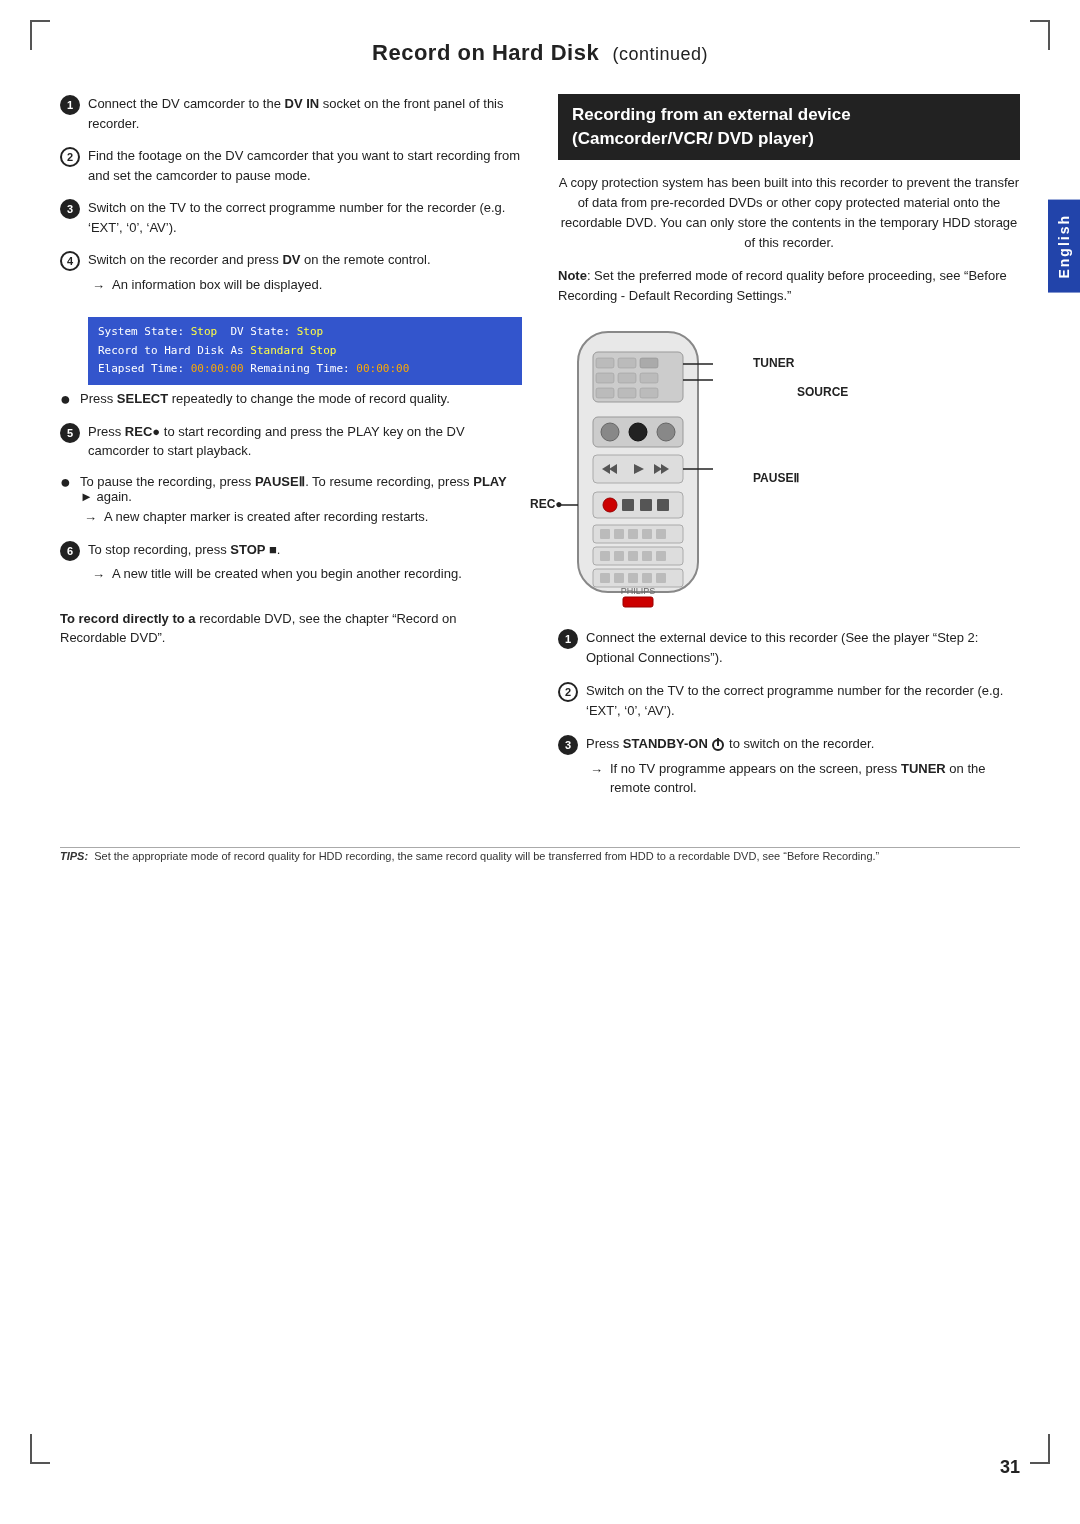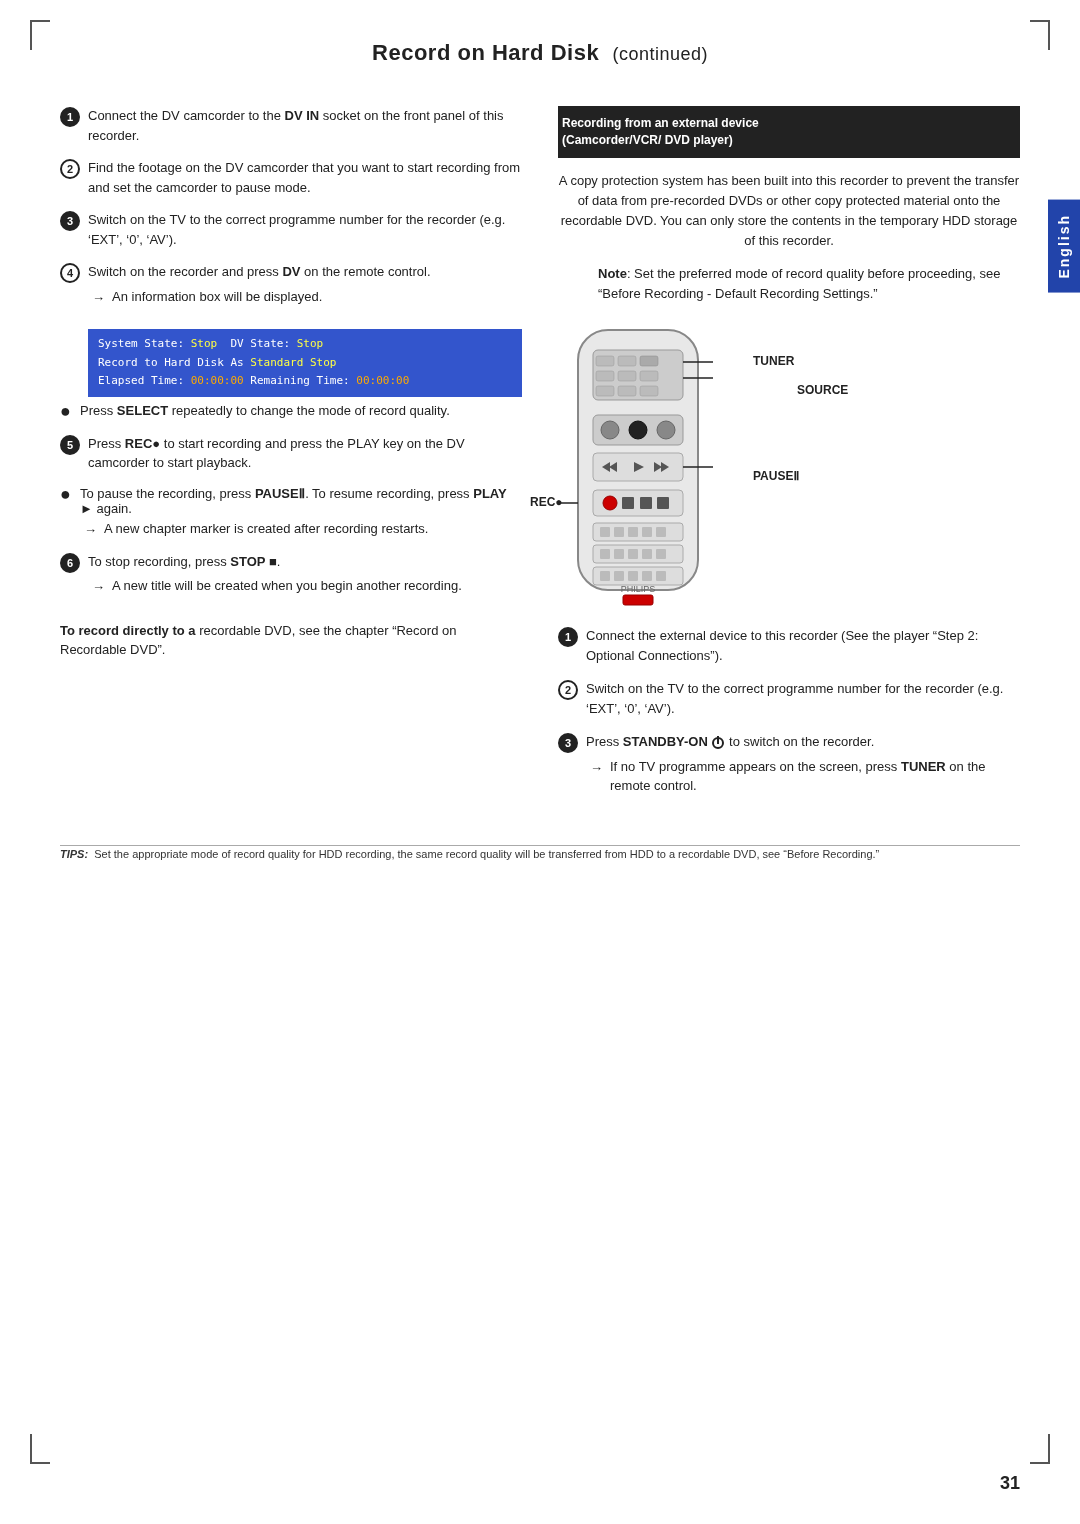--- a/index.html
+++ b/index.html
@@ -47,21 +47,21 @@
       font-weight: bold;
       letter-spacing: 2px;
       z-index: 10;
     }
 
     
     .page-title {
       text-align: center;
       font-size: 22px;
       font-weight: bold;
-      margin-bottom: 40px;
+      margin-bottom: 28px;
       letter-spacing: 0.5px;
     }
     .page-title span.continued {
       font-weight: normal;
       font-size: 18px;
     }
 
     
     .columns {
       display: flex;
@@ -147,40 +147,40 @@
       line-height: 1.7;
       font-family: monospace;
     }
     .display-box .highlight-yellow { color: #ffff44; }
     .display-box .highlight-orange { color: #ffaa00; }
 
     
     .section-heading {
       background: #222;
       color: #fff;
-      font-size: 12px;
+      font-size: 17px;
       font-weight: bold;
-      padding: 9px 4px;
+      padding: 9px 14px;
       margin-bottom: 13px;
       line-height: 1.4;
     }
 
     
     .remote-area {
       display: flex;
       justify-content: flex-start;
       align-items: flex-start;
       margin: 10px 0 16px 0;
       position: relative;
     }
 
     
     .page-number {
       position: absolute;
-      bottom: 30px;
+      bottom: 46px;
       right: 60px;
       font-size: 18px;
       font-weight: bold;
     }
 
     
     .tips-bar {
       border-top: 1px solid #aaa;
       margin-top: 30px;
       font-size: 11px;
@@ -315,21 +315,21 @@
 
     <div class="col-right">
 
       <div class="section-heading">
         <div>Recording from an external device</div>
         <div>(Camcorder/VCR/ DVD player)</div>
       </div>
 
       <p style="margin-bottom:13px; line-height:1.55;text-align:center;">A copy protection system has been built into this recorder to prevent the transfer of data from pre-recorded DVDs or other copy protected material onto the recordable DVD. You can only store the contents in the temporary HDD storage of this recorder.</p>
 
-      <p style="margin-bottom:16px; line-height:1.55;margin-left:40px;">
+      <p style="margin-bottom:16px; line-height:1.55;">
         <b>Note</b>: Set the preferred mode of record quality before proceeding, see “Before Recording - Default Recording Settings.”
       </p>
 
       <div class="remote-area">
 
         <svg width="200" height="290" viewBox="0 0 200 290" style="flex-shrink:0;">
 
           <rect x="20" y="10" width="120" height="260" rx="30" ry="30" fill="#e8e8e8" stroke="#888" stroke-width="2"></rect>
 
           <rect x="35" y="30" width="90" height="50" rx="5" fill="#ccc" stroke="#999" stroke-width="1"></rect>

